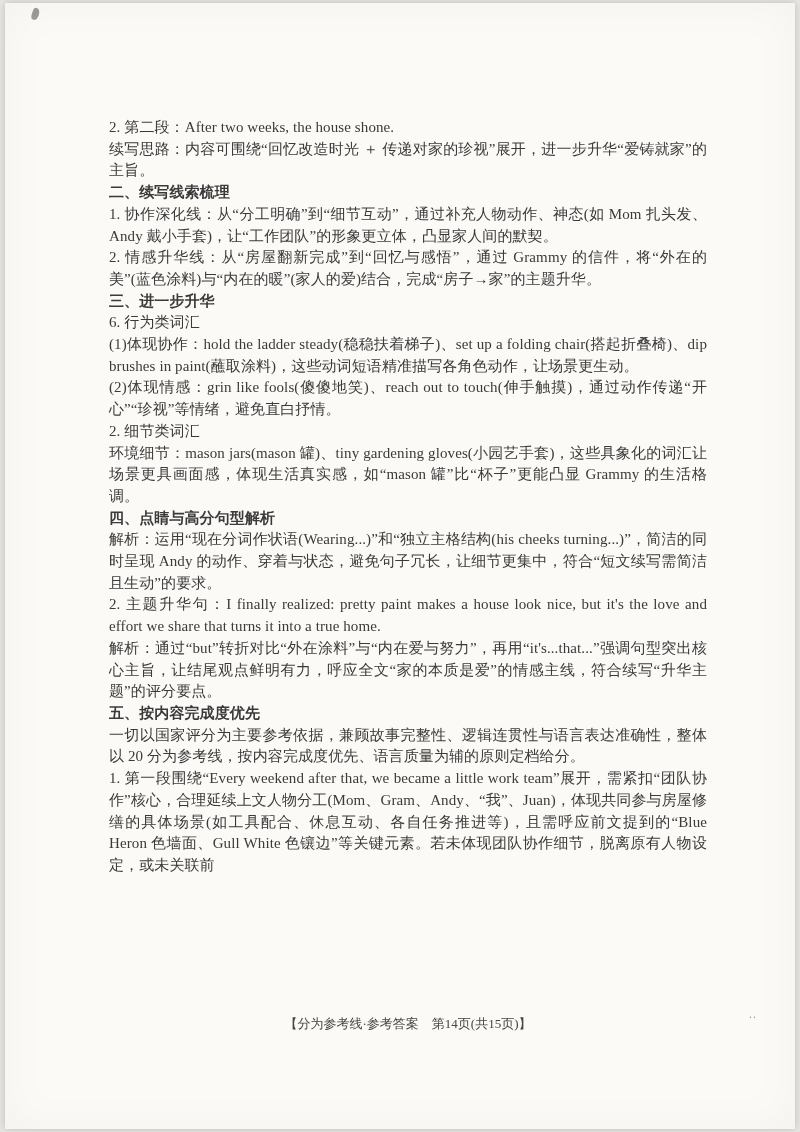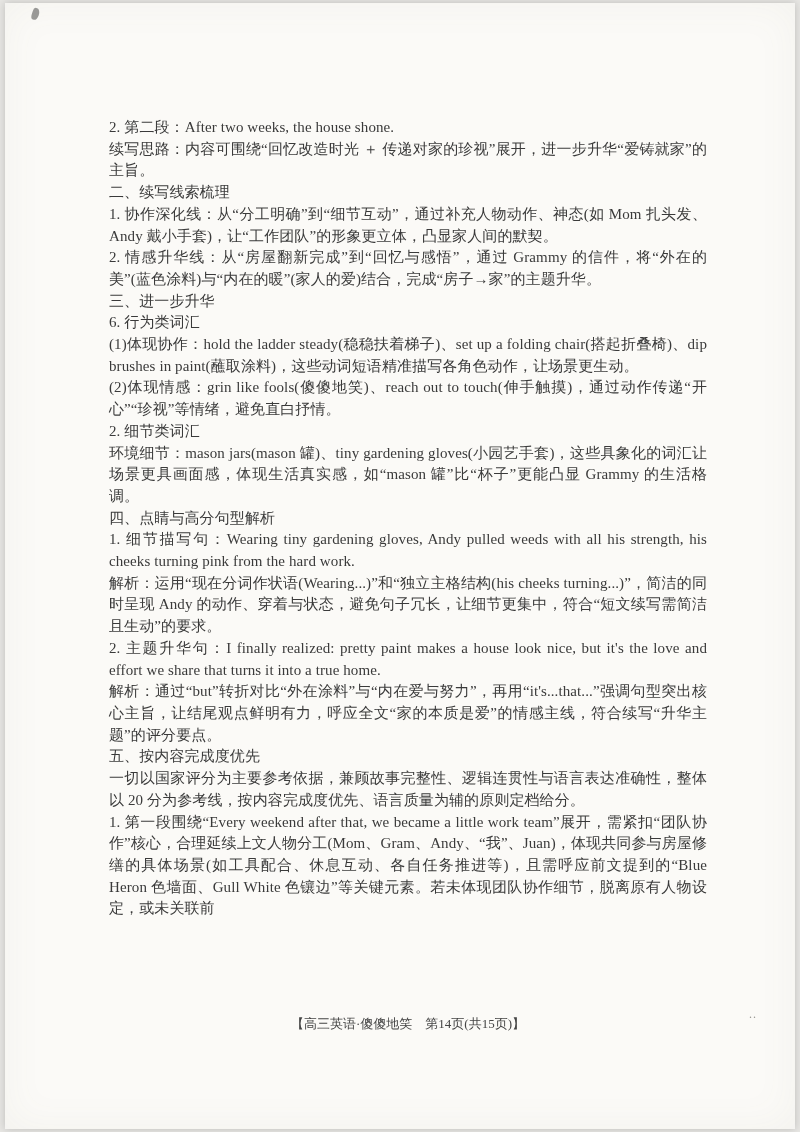--- a/index.html
+++ b/index.html
@@ -32,21 +32,21 @@
     left: 104px;
     top: 114px;
     width: 598px;
     color: #3a3a3a;
     font-size: 15px;
     line-height: 21.7px;
     text-align: justify;
     letter-spacing: 0.1px;
   }
   .content p { margin: 0; }
-  .content p.heading { font-weight: 400; }
+  .content p.heading { font-weight: 700; }
   .footer {
     position: absolute;
     left: 104px;
     width: 598px;
     top: 1012px;
     text-align: center;
     font-size: 13px;
     color: #454545;
   }
   .corner-dots {
@@ -70,24 +70,23 @@
     <p class="heading">二、续写线索梳理</p>
     <p>1. 协作深化线：从“分工明确”到“细节互动”，通过补充人物动作、神态(如 Mom 扎头发、Andy 戴小手套)，让“工作团队”的形象更立体，凸显家人间的默契。</p>
     <p>2. 情感升华线：从“房屋翻新完成”到“回忆与感悟”，通过 Grammy 的信件，将“外在的美”(蓝色涂料)与“内在的暖”(家人的爱)结合，完成“房子→家”的主题升华。</p>
     <p class="heading">三、进一步升华</p>
     <p>6. 行为类词汇</p>
     <p>(1)体现协作：hold the ladder steady(稳稳扶着梯子)、set up a folding chair(搭起折叠椅)、dip brushes in paint(蘸取涂料)，这些动词短语精准描写各角色动作，让场景更生动。</p>
     <p>(2)体现情感：grin like fools(傻傻地笑)、reach out to touch(伸手触摸)，通过动作传递“开心”“珍视”等情绪，避免直白抒情。</p>
     <p>2. 细节类词汇</p>
     <p>环境细节：mason jars(mason 罐)、tiny gardening gloves(小园艺手套)，这些具象化的词汇让场景更具画面感，体现生活真实感，如“mason 罐”比“杯子”更能凸显 Grammy 的生活格调。</p>
     <p class="heading">四、点睛与高分句型解析</p>
-    <p>1. 细节描写句：Wearing tiny gardening gloves, Andy pulled weeds with all his strength, his cheeks turning pink from the hard work.</p>
     <p>解析：运用“现在分词作状语(Wearing...)”和“独立主格结构(his cheeks turning...)”，简洁的同时呈现 Andy 的动作、穿着与状态，避免句子冗长，让细节更集中，符合“短文续写需简洁且生动”的要求。</p>
     <p>2. 主题升华句：I finally realized: pretty paint makes a house look nice, but it's the love and effort we share that turns it into a true home.</p>
     <p>解析：通过“but”转折对比“外在涂料”与“内在爱与努力”，再用“it's...that...”强调句型突出核心主旨，让结尾观点鲜明有力，呼应全文“家的本质是爱”的情感主线，符合续写“升华主题”的评分要点。</p>
     <p class="heading">五、按内容完成度优先</p>
     <p>一切以国家评分为主要参考依据，兼顾故事完整性、逻辑连贯性与语言表达准确性，整体以 20 分为参考线，按内容完成度优先、语言质量为辅的原则定档给分。</p>
     <p>1. 第一段围绕“Every weekend after that, we became a little work team”展开，需紧扣“团队协作”核心，合理延续上文人物分工(Mom、Gram、Andy、“我”、Juan)，体现共同参与房屋修缮的具体场景(如工具配合、休息互动、各自任务推进等)，且需呼应前文提到的“Blue Heron 色墙面、Gull White 色镶边”等关键元素。若未体现团队协作细节，脱离原有人物设定，或未关联前</p>
   </div>
 
-  <div class="footer">【高三英语·傻傻地笑　第14页(共15页)】</div>
+  <div class="footer">【分为参考线·参考答案　第14页(共15页)】</div>
   <div class="corner-dots">..</div>
 </div>
 
 </body></html>

